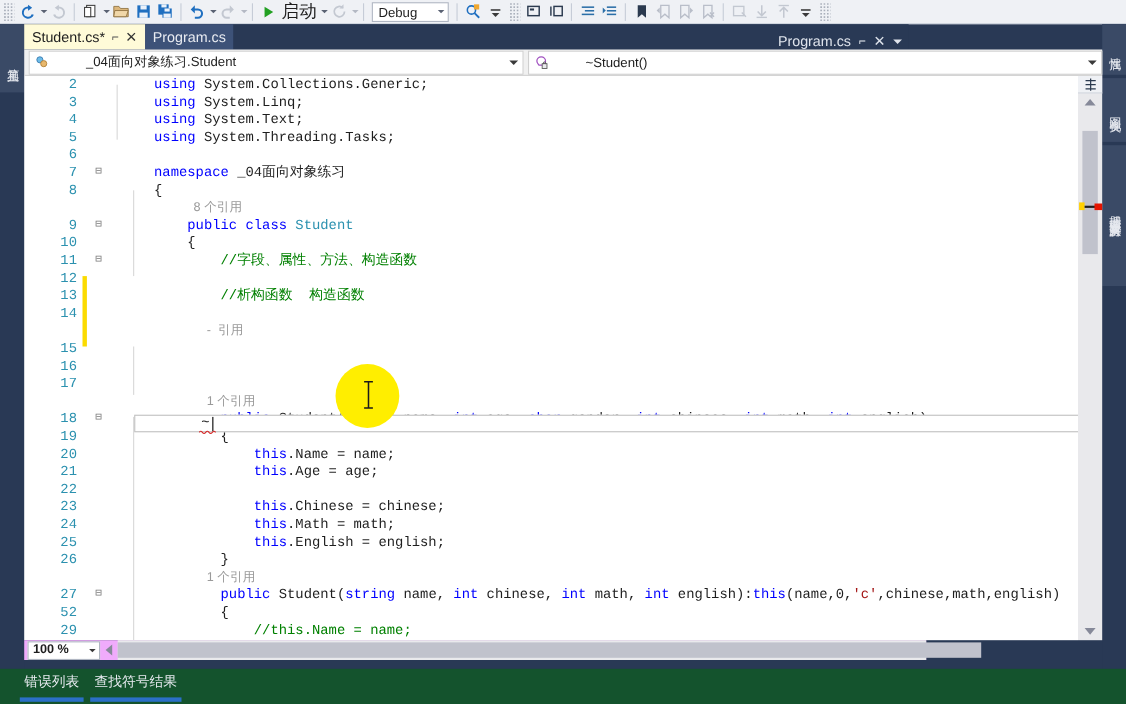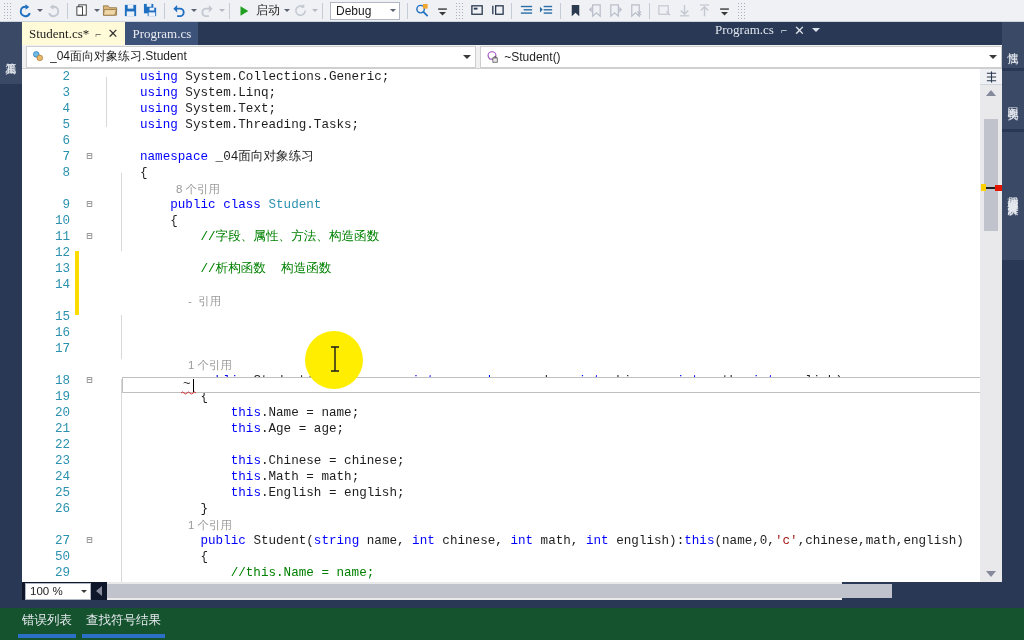--- a/index.html
+++ b/index.html
@@ -23,21 +23,21 @@
   .tb-grip { width: 10px; height: 16px; margin: 0 2px 0 3px;
     background-image: radial-gradient(#aab0bb 1px, transparent 1px);
     background-size: 3px 3px; background-position: 0 2px; }
   .tb-btn { height: 20px; min-width: 20px; display: flex; align-items: center;
     justify-content: center; position: relative; padding: 0 2px; }
   .tb-sep { width: 1px; height: 16px; background: #c6ccd7; margin: 0 4px; }
   .tb-caret { width: 0; height: 0; border-left: 3px solid transparent;
     border-right: 3px solid transparent; border-top: 3px solid #5a6273; margin-left: 2px; }
   .tb-caret.dim { border-top-color: #b4b9c4; }
   .tb-text { font-size: 12px; color: #1e1e1e; padding: 0 2px; }
-  .tb-text.cn { font-size: 12px; }
+  .tb-text.cn { font-size: 16px; }
   #debug-combo {
     height: 18px; min-width: 70px; background: #fff; border: 1px solid #b0b6c2;
     display: flex; align-items: center; justify-content: space-between;
     padding: 0 3px 0 5px; margin: 0 3px; font-size: 12px; color: #1e1e1e;
   }
   .icon-svg { display: block; }
 
   
   #left-dock {
     position: absolute; left: 0; top: 22px; width: 22px; height: 595px;
@@ -58,21 +58,21 @@
   #right-dock .vtab {
     writing-mode: vertical-rl; text-orientation: upright;
     font-size: 11px; color: #e6e9ef; letter-spacing: -1px;
     width: 22px; text-align: center; background: #3a4a66;
     margin-bottom: 3px; line-height: 22px;
   }
 
   
   #tabstrip {
     position: absolute; left: 22px; top: 22px; width: 804px; height: 23px;
-    background: #293955; display: flex; align-items: flex-start; font-family: Liberation Serif, serif;
+    background: #293955; display: flex; align-items: flex-end;
   }
   .doctab { display: flex; align-items: center; padding: 0 7px;
     font-size: 13px; gap: 6px; height: 23px; }
   .doctab.active { background: #fffbd8; color: #1e1e1e; }
   .doctab.inactive { background: #3d5278; color: #e8ebf1; }
   .tab-pin { font-size: 11px; color: #555; }
   .tab-x { font-size: 13px; color: #333; line-height: 1; }
   .tab-spacer { flex: 1; }
   #tabstrip-right { display: flex; align-items: center; gap: 7px;
     padding: 0 6px; color: #dfe4ec; font-size: 13px; }
@@ -83,21 +83,21 @@
     background: #f0f0f0; display: flex; align-items: center;
     border-bottom: 1px solid #cfcfcf;
   }
   .nav-combo {
     height: 22px; background: #fff; border: 1px solid #cfcfcf;
     display: flex; align-items: center; gap: 5px; padding: 0 4px;
     font-size: 12px; color: #1e1e1e;
   }
   #nav-left { width: 478px; margin-left: 4px; }
   #nav-right { width: 554px; margin-left: 4px; }
-  .nav-label { flex: 1; overflow: hidden; white-space: nowrap; }
+  .nav-label { flex: 1; overflow: hidden; white-space: nowrap; margin-left: 28px; }
   .nav-caret { width: 0; height: 0; border-left: 4px solid transparent;
     border-right: 4px solid transparent; border-top: 4px solid #3a3a3a; }
 
   
   #editor {
     position: absolute; left: 22px; top: 69px; width: 958px; height: 513px;
     background: #ffffff; overflow: hidden;
   }
   #code-scroll {
     position: absolute; left: 0; top: 0; right: 0; bottom: 0;
@@ -152,21 +152,21 @@
   .arrow-down { width: 0; height: 0; border-left: 5px solid transparent;
     border-right: 5px solid transparent; border-top: 6px solid #868999; }
   #vs-thumb { position: absolute; left: 4px; top: 50px; width: 14px; height: 112px;
     background: #c0c2cc; }
   #vs-mark-edit { position: absolute; left: 1px; top: 115px; width: 5px; height: 7px; background: #ffd000; }
   #vs-mark-err { position: absolute; left: 15px; top: 116px; width: 7px; height: 6px; background: #e51400; }
   #vs-mark-line { position: absolute; left: 6px; top: 118px; width: 10px; height: 2px; background: #1e1e1e; }
 
   #hscroll-row {
     position: absolute; left: 22px; top: 582px; width: 820px; height: 18px;
-    background: #0f172a; display: flex; align-items: center;
+    background: #f0abfc; display: flex; align-items: center; font-weight: bold;
   }
   #zoom-combo {
     width: 66px; height: 17px; background: #fff; border: 1px solid #b0b6c2;
     display: flex; align-items: center; justify-content: space-between;
     padding: 0 3px 0 4px; font-size: 11.5px; color: #1e1e1e; margin-left: 3px;
   }
   #hs-left { width: 16px; display: flex; align-items: center; justify-content: center; }
   .arrow-left { width: 0; height: 0; border-top: 5px solid transparent;
     border-bottom: 5px solid transparent; border-right: 6px solid #868999; }
   #hs-track { flex: 1; height: 18px; background: #e9e9ec; position: relative; }
@@ -458,21 +458,21 @@
         <div class="cline"><span class="lnum">19</span><span class="ctext"><span class="pln">        {</span></span></div>
         <div class="cline"><span class="lnum">20</span><span class="ctext"><span class="pln">            </span><span class="kw">this</span><span class="pln">.Name = name;</span></span></div>
         <div class="cline"><span class="lnum">21</span><span class="ctext"><span class="pln">            </span><span class="kw">this</span><span class="pln">.Age = age;</span></span></div>
         <div class="cline"><span class="lnum">22</span></div>
         <div class="cline"><span class="lnum">23</span><span class="ctext"><span class="pln">            </span><span class="kw">this</span><span class="pln">.Chinese = chinese;</span></span></div>
         <div class="cline"><span class="lnum">24</span><span class="ctext"><span class="pln">            </span><span class="kw">this</span><span class="pln">.Math = math;</span></span></div>
         <div class="cline"><span class="lnum">25</span><span class="ctext"><span class="pln">            </span><span class="kw">this</span><span class="pln">.English = english;</span></span></div>
         <div class="cline"><span class="lnum">26</span><span class="ctext"><span class="pln">        }</span></span></div>
         <div class="cline"><span class="ctext codelens" style="left: 126px;">1 个引用</span></div>
         <div class="cline"><span class="lnum">27</span><span class="fold">⊟</span><span class="ctext"><span class="pln">        </span><span class="kw">public </span><span class="pln">Student(</span><span class="kw">string</span><span class="pln"> name, </span><span class="kw">int</span><span class="pln"> chinese, </span><span class="kw">int</span><span class="pln"> math, </span><span class="kw">int</span><span class="pln"> english):</span><span class="kw">this</span><span class="pln">(name,0,</span><span class="str">'c'</span><span class="pln">,chinese,math,english)</span></span></div>
-        <div class="cline"><span class="lnum">50</span><span class="ctext"><span class="pln">        {</span></span></div>
+        <div class="cline"><span class="lnum">52</span><span class="ctext"><span class="pln">        {</span></span></div>
         <div class="cline"><span class="lnum">29</span><span class="ctext"><span class="cmt">            //this.Name = name;</span></span></div>
         <div class="cline"><span class="lnum">30</span><span class="ctext"></span></div>
       </div>
 
     <div class="vline" style="top:8px;height:50px;"></div>
     <div class="vline" style="top:104px;height:78px;left:99px;"></div>
     <div class="vline" style="top:246px;height:44px;left:99px;"></div>
     <div class="vline" style="top:310px;height:205px;left:99px;"></div>
 
     <div id="editbox">

